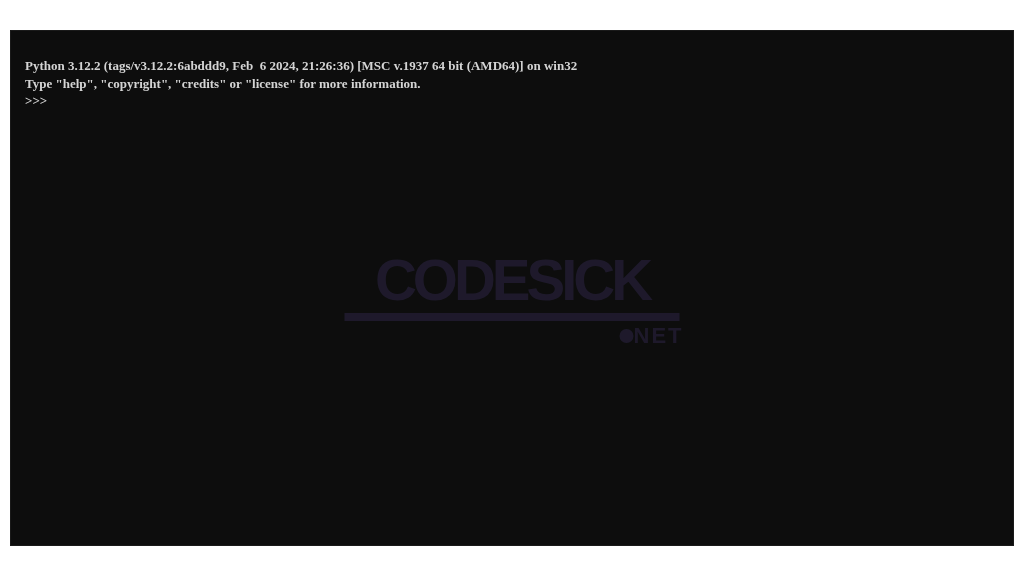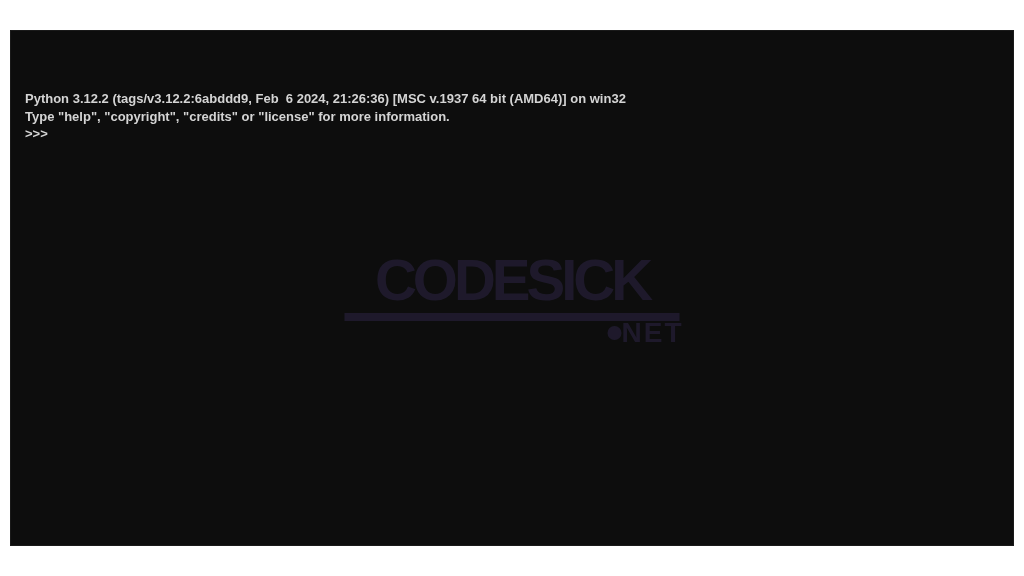--- a/index.html
+++ b/index.html
@@ -19,29 +19,28 @@
     }
     .terminal-window {
       width: 1004px;
       height: 516px;
       background: #0d0d0d;
       border: 1px solid #1a1a1a;
       position: relative;
       overflow: hidden;
     }
     .terminal-content {
-      padding: 11px 14px;
+      padding: 26px 14px;
       color: #d4d4d4;
       font-size: 13px;
       font-weight: bold;
       line-height: 1.35;
-      font-family: Liberation Sans, sans-serif;
+      font-family: Liberation Serif, serif;
       position: relative;
       z-index: 2;
-      margin-top: 48px;
     }
     .terminal-line {
       white-space: pre;
     }
     .prompt-line {
       display: flex;
       align-items: center;
     }
     .prompt {
       white-space: pre;
@@ -83,21 +82,21 @@
       background: #4a3b7a;
       margin: 8px auto 0 auto;
     }
     .watermark-sub {
       position: absolute;
       right: -4px;
       bottom: -28px;
       color: #4a3b7a;
       font-family: Arial, Helvetica, sans-serif;
       font-weight: 900;
-      font-size: 28px;
+      font-size: 22px;
       letter-spacing: 2px;
       display: flex;
       align-items: center;
       gap: 0;
     }
     .watermark-dot {
       width: 14px;
       height: 14px;
       background: #4a3b7a;
       border-radius: 50%;

